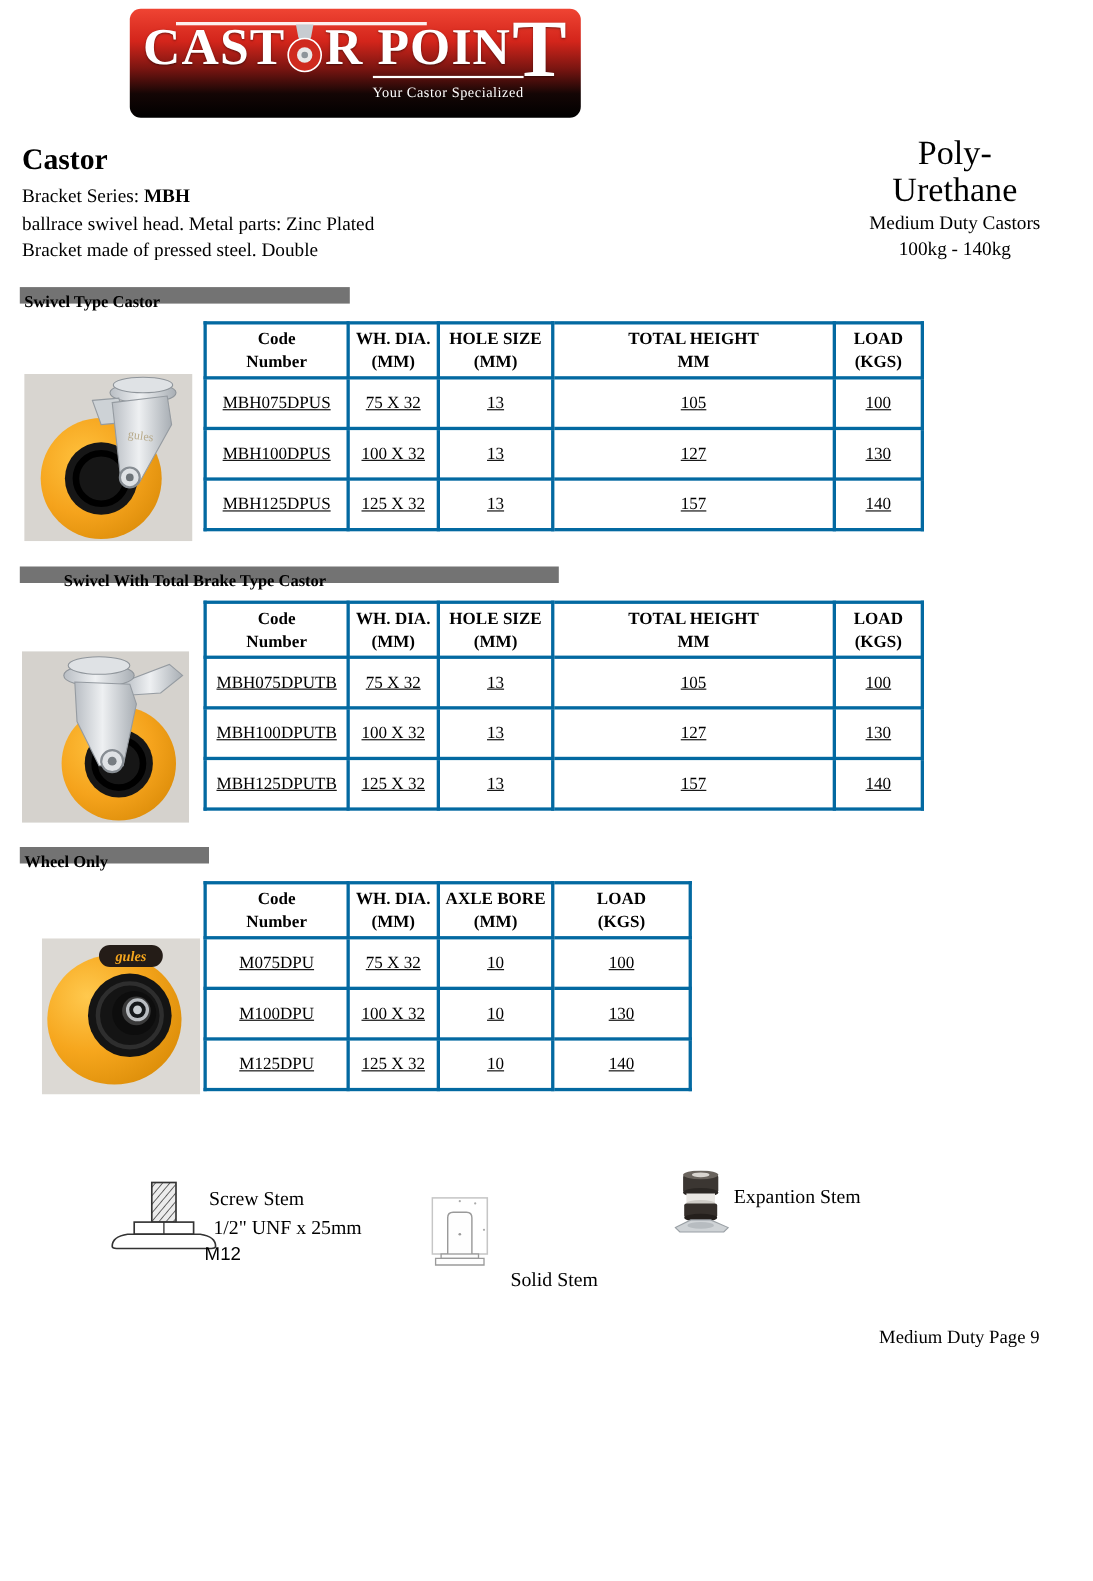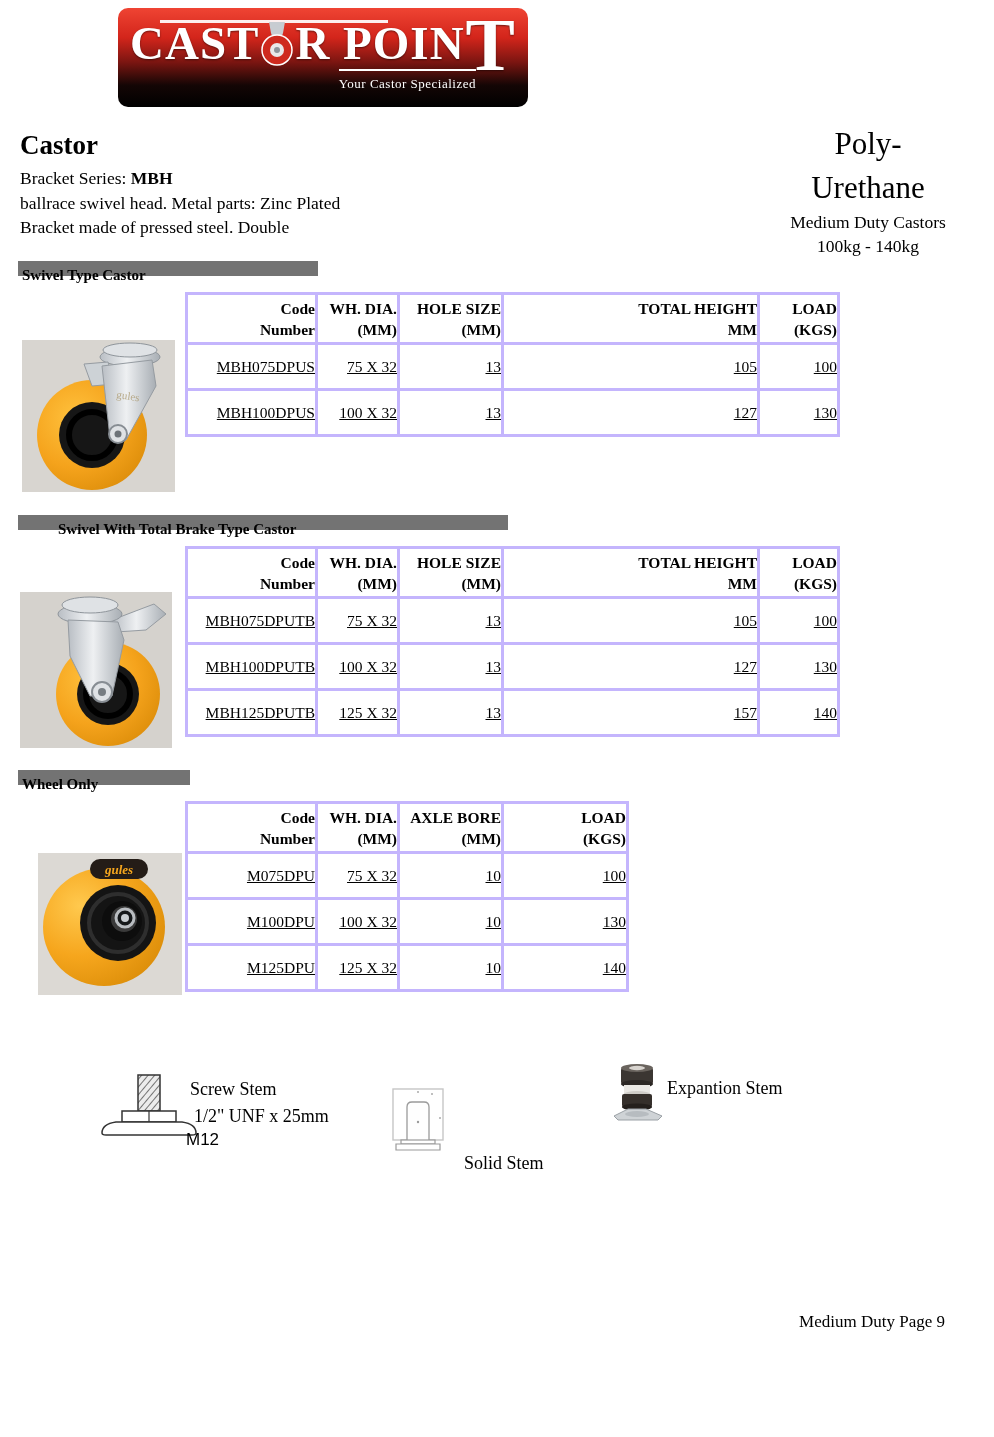--- a/index.html
+++ b/index.html
@@ -30,21 +30,21 @@
     border-top:2px solid #fff; padding-top:5px;
     color:#fff; font-size:13px; letter-spacing:.5px;
   }
 
   
   .m-series {
     position:absolute; left:775px; top:82px; width:185px; text-align:center;
     font-family:"Liberation Sans", sans-serif; font-weight:800; font-size:29px; letter-spacing:1px;
   }
   .right-info { position:absolute; left:778px; top:122px; width:180px; text-align:center; }
-  .right-title { font-size:31px; line-height:44px; }
+  .right-title { font-size:31px; line-height:34px; }
   .right-line  { font-size:17.5px; line-height:24px; }
 
   
   .castor-info { position:absolute; left:20px;  top:128px; }
   .wheel-info  { position:absolute; left:508px; top:128px; }
   .info-title  { font-size:27px; font-weight:bold; line-height:34px; margin-bottom:4px; }
   .info-line   { font-size:17.5px; line-height:24.5px; }
   .bold { font-weight:bold; }
 
   
@@ -54,21 +54,21 @@
   }
   #bar-swivel { left:18px; top:261px; width:300px; }
   #bar-brake  { left:18px; top:515px; width:490px;padding-left:40px; }
   #bar-wheel  { left:18px; top:770px; width:172px; }
 
   
   .spec-table {
     position:absolute; border-collapse:collapse; background:#fff;
     text-align:center; font-size:15.5px;
   }
-  .spec-table th, .spec-table td { border:3px solid #c4b5fd; padding:0; text-align:right; vertical-align:middle; }
+  .spec-table th, .spec-table td { border:3px solid #0369a1; padding:0; text-align:center; vertical-align:middle; }
   .spec-table th { font-weight:bold; height:50px; }
   .spec-table th div { line-height:21px; }
   .spec-table td { height:46px; font-weight:normal;text-decoration:underline; }
   #table-swivel { left:185px; top:292px; }
   #table-brake  { left:185px; top:546px; }
   #table-wheel  { left:185px; top:801px; }
 
   
   .photo { position:absolute; line-height:0; }
   #photo-swivel { left:22px; top:340px; }
@@ -81,21 +81,21 @@
   #solid-stem-art     { left:392px; top:1088px; }
   #expansion-stem-art { left:612px; top:1064px; }
   .stem-label { position:absolute; font-size:18px; line-height:22px; }
   #screw-label-title  { left:190px; top:1078px; }
   #screw-label-spec   { left:194px; top:1105px; }
   #screw-label-thread { left:186px; top:1129px; font-family:"Liberation Sans",sans-serif; font-size:17px; }
   #solid-label        { left:464px; top:1152px; }
   #expansion-label    { left:667px; top:1077px; }
 
   
-  .footer { position:absolute; left:695px; top:1312px; width:250px; text-align:right; font-size:17px; }
+  .footer { position:absolute; left:695px; top:1206px; width:250px; text-align:right; font-size:17px; }
 </style>
 </head>
 <body>
 
 <div class="page">
 
   <div class="logo">
     <div class="logo-topline"></div>
     <div class="logo-text">
       <span>CAST</span>
@@ -196,20 +196,27 @@
         <td>105</td>
         <td>100</td>
       </tr>
       <tr>
         <td>MBH100DPUS</td>
         <td>100 X 32</td>
         <td>13</td>
         <td>127</td>
         <td>130</td>
       </tr>
+      <tr>
+        <td>MBH125DPUS</td>
+        <td>125 X 32</td>
+        <td>13</td>
+        <td>157</td>
+        <td>140</td>
+      </tr>
     </tbody>
   </table>
 
   <div class="section-bar" id="bar-brake">Swivel With Total Brake Type Castor</div>
 
   <div class="photo" id="photo-brake">
     <svg width="152" height="156" viewBox="0 0 152 156">
       <defs>
         <radialGradient id="or2" cx="35%" cy="35%" r="80%">
           <stop offset="0%" stop-color="#ffc23e"></stop>

